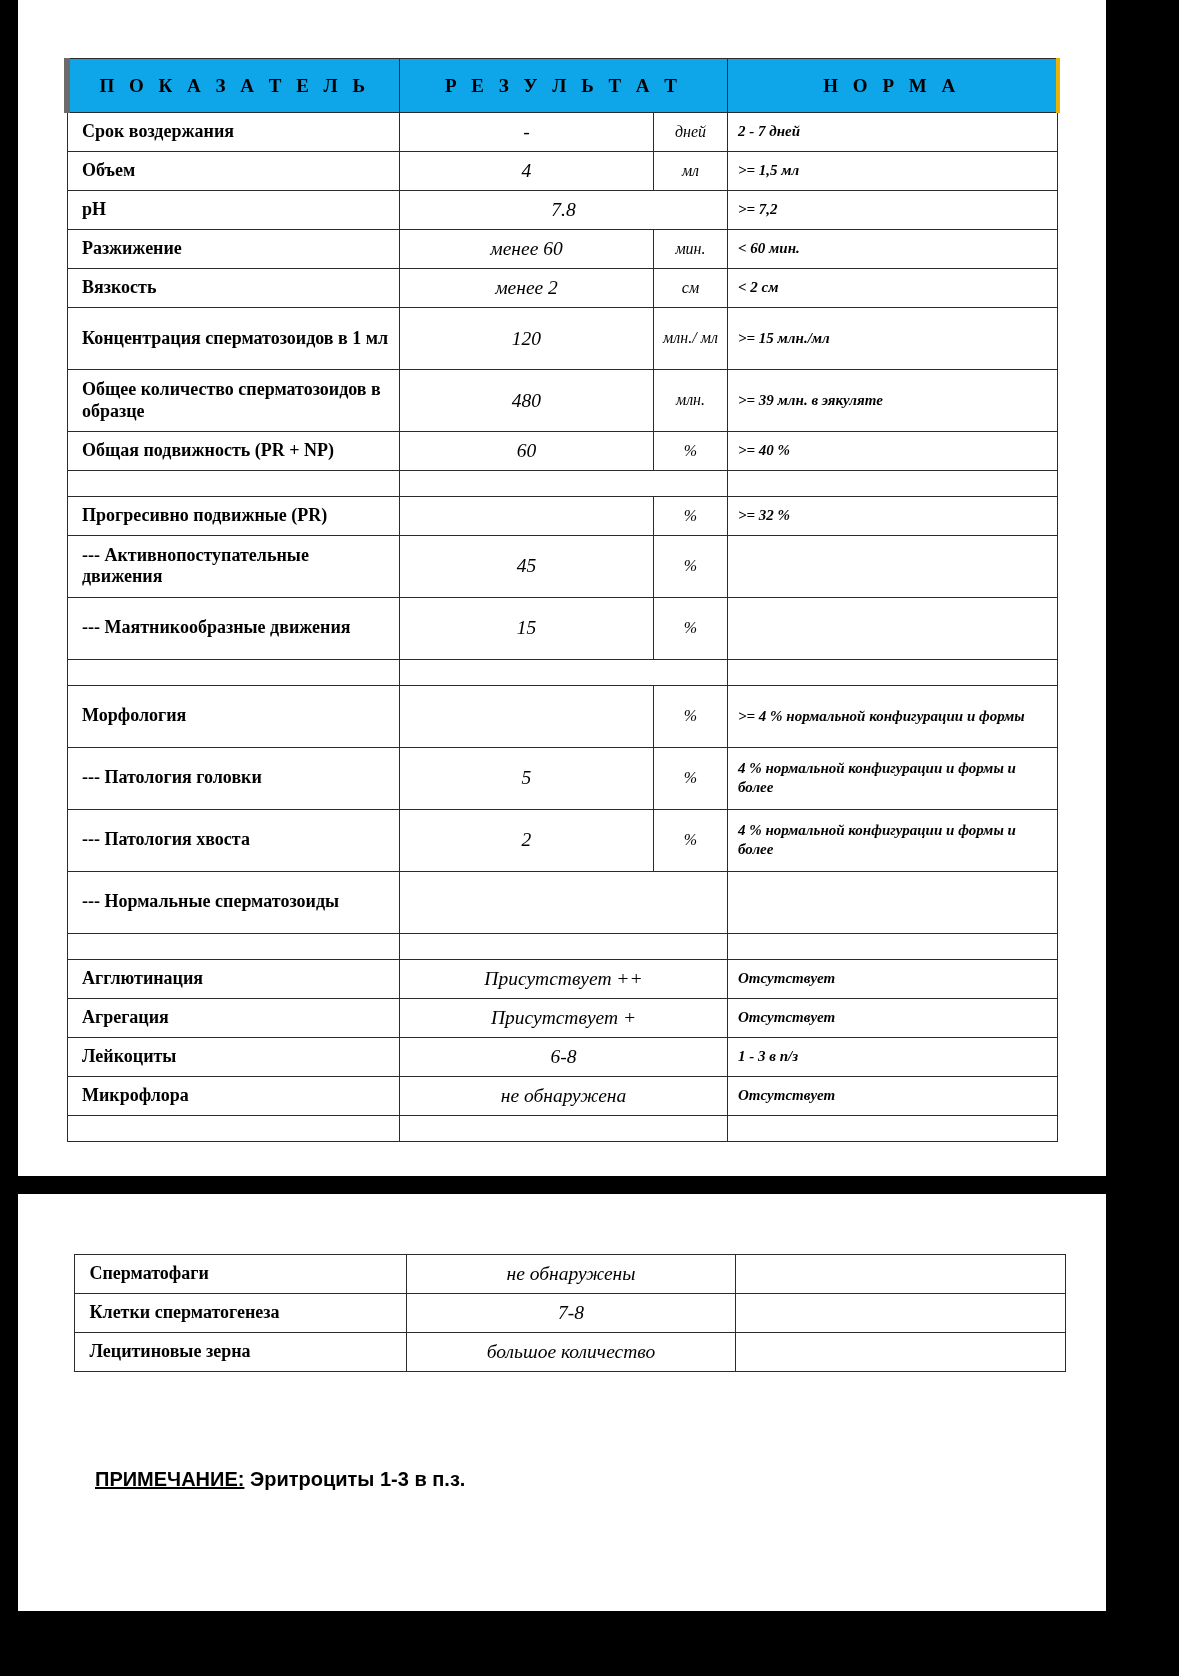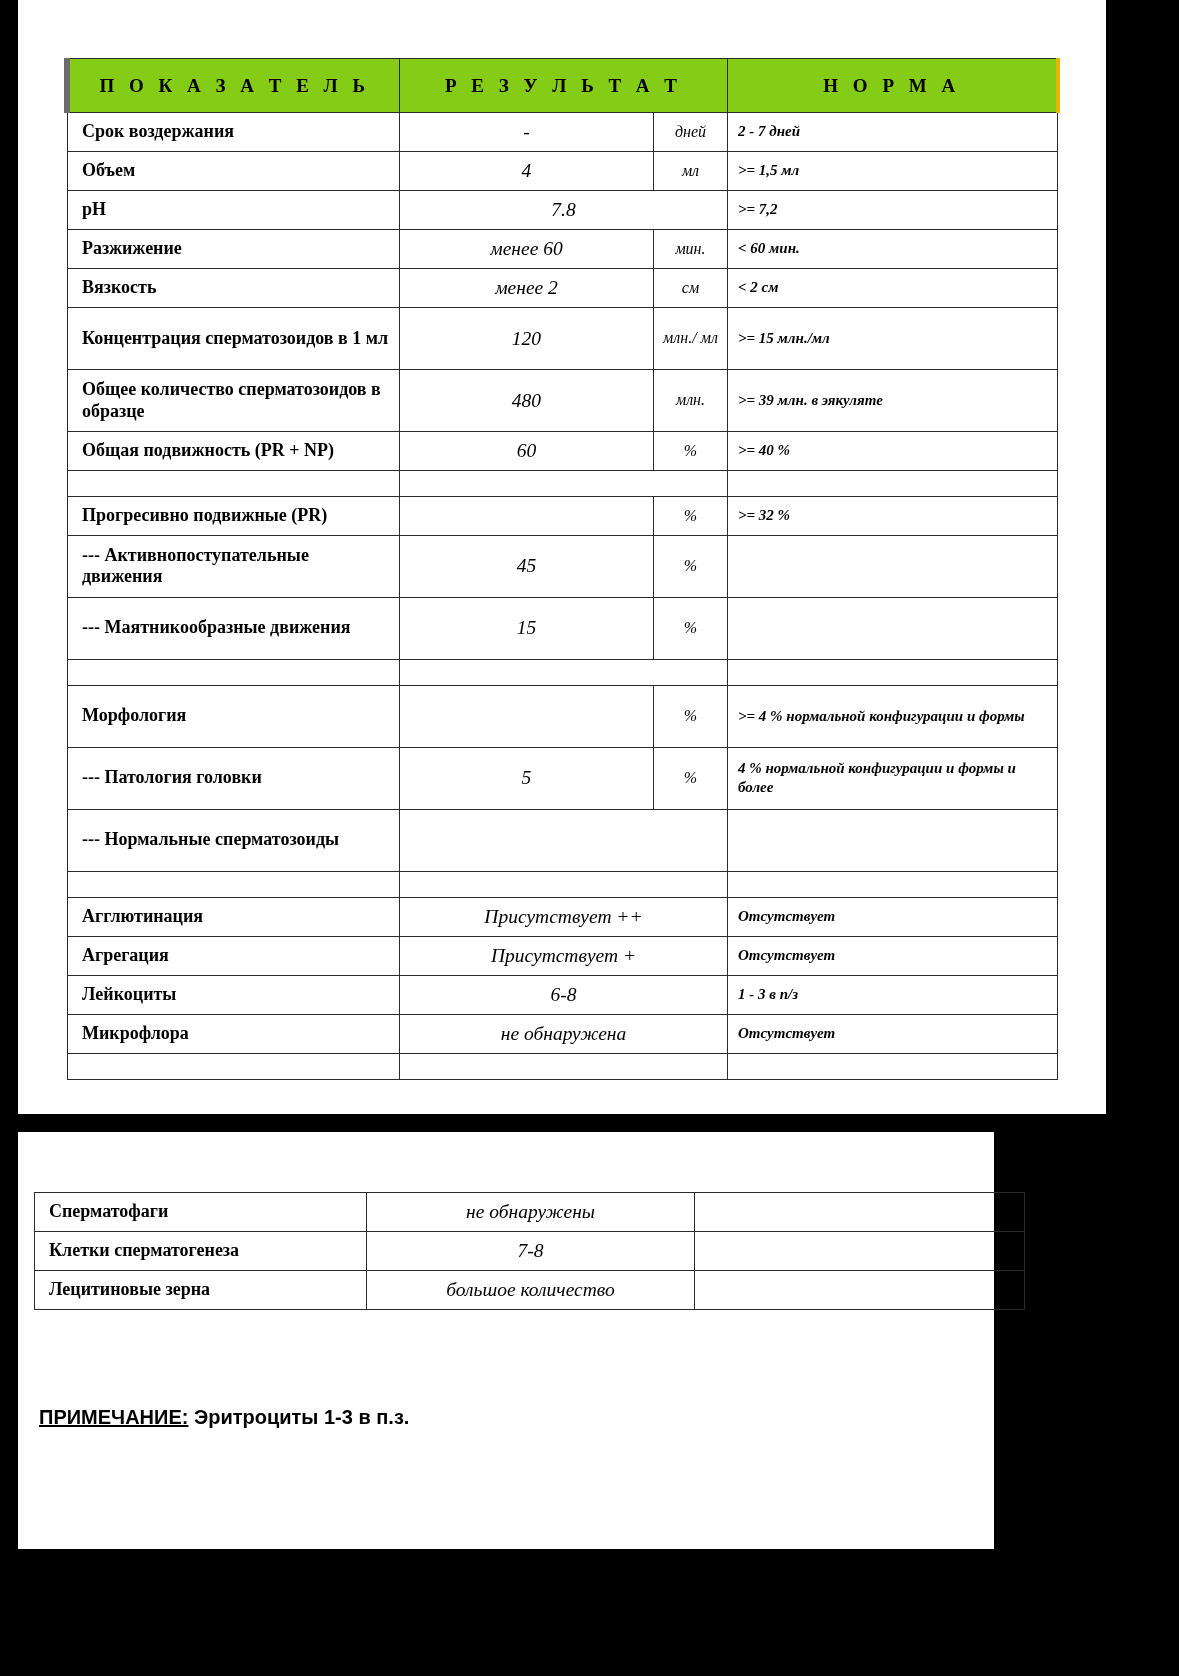--- a/index.html
+++ b/index.html
@@ -21,42 +21,42 @@
   .page-1 {
     width: 1088px;
     margin-left: 18px;
     padding: 58px 0 34px 0;
   }
   .gap-black {
     height: 18px;
     background: #000;
   }
   .page-2 {
-    width: 976px;
+    width: 1088px;
     margin-left: 18px;
     padding: 60px 0 120px 16px;
   }
   table.report {
     border-collapse: collapse;
     width: 950px;
     margin: 0 auto;
     table-layout: fixed;
   }
   table.report td, table.report th {
     border: 1px solid #2b2b2b;
     vertical-align: middle;
   }
   
   col.c-name  { width: 332px; }
   col.c-res   { width: 254px; }
   col.c-unit  { width: 74px; }
   col.c-norm  { width: 330px; }
 
   thead th {
-    background: #84cc16;
+    background: #0ea5e9;
     border-top: 6px solid #6b6b6b;
     border-bottom: 5px solid #6b6b6b;
     font-family: "Liberation Serif", serif;
     font-weight: bold;
     font-size: 19px;
     letter-spacing: 5px;
     text-align: center;
     height: 54px;
     padding: 4px 6px;
   }
@@ -232,20 +232,26 @@
         <td class="norm">&gt;= 4 % нормальной конфигурации и формы</td>
       </tr>
 
       <tr class="tall">
         <td class="name">--- Патология головки</td>
         <td class="result">5</td>
         <td class="unit">%</td>
         <td class="norm">4 % нормальной конфигурации и формы и более</td>
       </tr>
 
+      <tr class="tall">
+        <td class="name">--- Патология хвоста</td>
+        <td class="result">2</td>
+        <td class="unit">%</td>
+        <td class="norm">4 % нормальной конфигурации и формы и более</td>
+      </tr>
 
       <tr class="tall">
         <td class="name">--- Нормальные сперматозоиды</td>
         <td class="result" colspan="2"></td>
         <td class="norm"></td>
       </tr>
 
       <tr class="spacer">
         <td></td>
         <td class="mid"></td>

